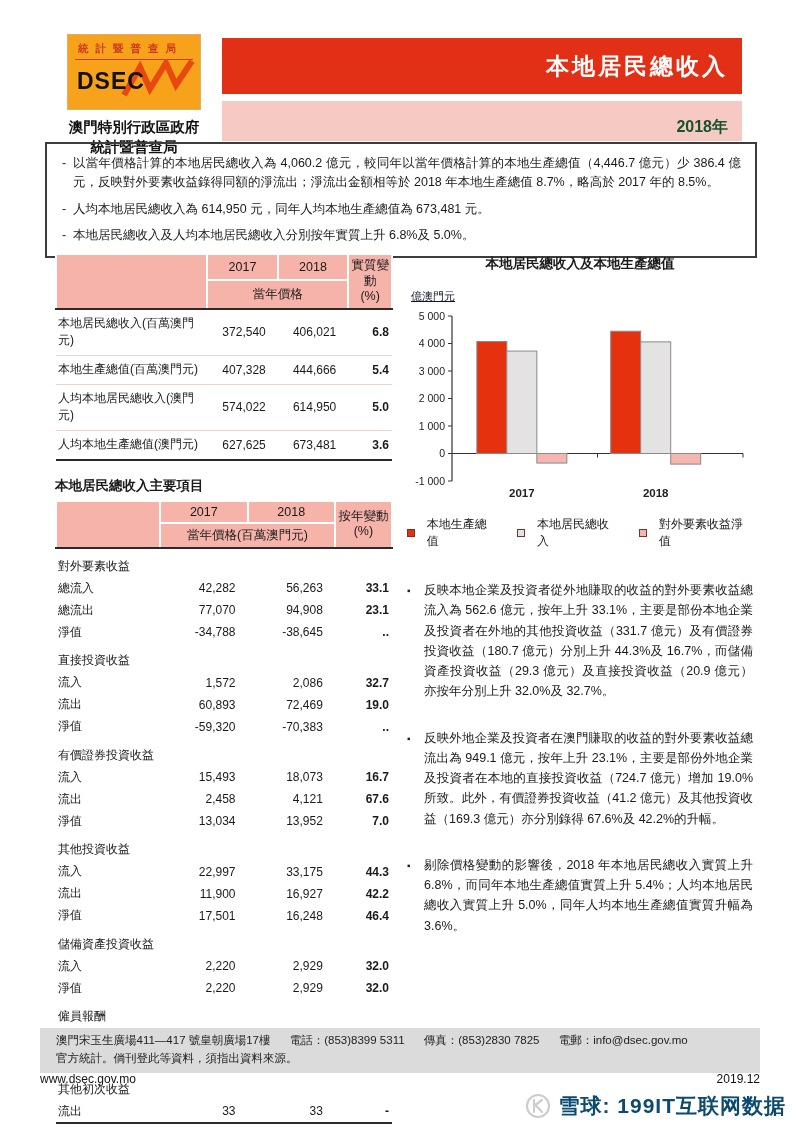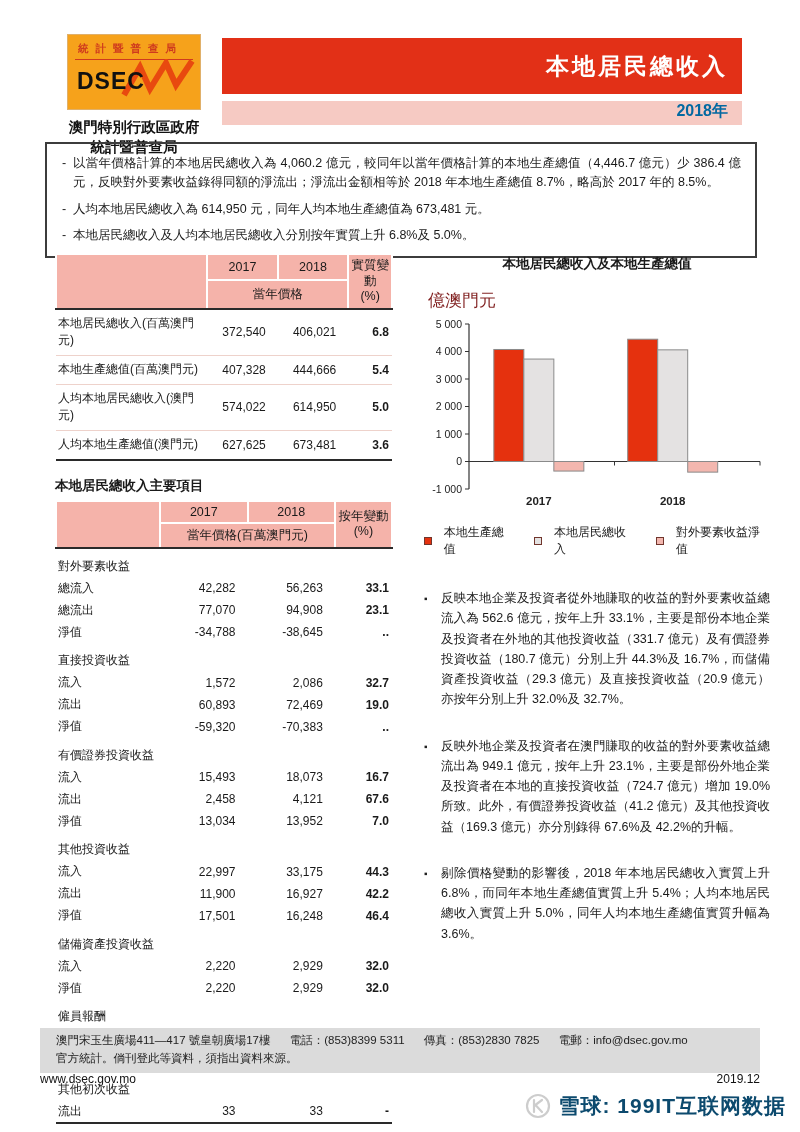--- a/index.html
+++ b/index.html
@@ -12,29 +12,29 @@
   
   .logo-block { position:absolute; left:52px; top:34px; width:164px; text-align:center; }
   .logo-box { width:134px; height:76px; margin:0 auto; background:#f6a21b; border:1px solid #e0b06a; position:relative; padding-top:7px; overflow:hidden; }
   .logo-box-title { color:#cf3a1e; font-size:10.5px; font-weight:bold; letter-spacing:7px; white-space:nowrap;
     margin:0 7px; padding-bottom:3px; border-bottom:1.5px solid #cf3a1e; text-align:left; padding-left:3px; }
   .logo-acronym { font-size:23px; font-weight:800; text-align:left; padding-left:9px; margin-top:8px; letter-spacing:1px; color:#111; position:relative; z-index:1; }
   .logo-zigzag { position:absolute; right:4px; bottom:8px; z-index:0; }
   .logo-org { margin-top:7px; font-weight:bold; font-size:14.5px; line-height:1.4; color:#111; }
   .banner { position:absolute; left:222px; top:38px; width:520px; }
   .banner-red { background:#e23017; color:#fff; font-size:23px; font-weight:bold; text-align:right; padding:13px 14px 12px; letter-spacing:3px; }
-  .banner-pink { background:#f6cac3; margin-top:7px; text-align:right; font-weight:bold; font-size:16px; padding:0 14px 3px; color:#0369a1; }
+  .banner-pink { background:#f6cac3; margin-top:7px; text-align:right; font-weight:bold; font-size:16px; padding:16px 14px 3px; color:#14532d; }
   
   .summary-box { position:absolute; left:45px; width:712px; top:142px; border:2px solid #3c3c3c; padding:10px 14px 3px 8px; }
   .sum-item { display:flex; margin-bottom:8px; font-size:12.5px; line-height:1.5; }
   .sum-dash { width:18px; flex:none; text-align:center; color:#222; }
   .sum-text { flex:1; text-align:justify; }
   
   .left-col  { position:absolute; left:55px;  top:255px; width:338px; }
-  .right-col { position:absolute; left:424px; top:255px; width:346px; }
+  .right-col { position:absolute; left:407px; top:255px; width:346px; }
   .section-title { font-size:13.5px; font-weight:bold; margin-bottom:7px; }
   .t2-title { margin-top:16px; }
   
   table.stat { width:100%; border-collapse:collapse; font-size:12px; }
   .stat th { background:#f5b3aa; font-weight:normal; font-size:12.5px; text-align:center;
     border-left:2px solid #fff; border-right:2px solid #fff; padding:3px 0; }
   .stat th.year { width:21%; border-bottom:2px solid #fff; }
   .stat th.chg  { width:17%; line-height:1.25; }
   .t1 th.corner { width:45%; }
   .t2 th.corner { width:31%; }
@@ -44,21 +44,21 @@
   .stat tbody tr:last-child td { border-bottom:2.5px solid #2a2a2a; }
   .stat td { padding:4px 2px; }
   .stat td.num { text-align:right; padding-right:12px; }
   .stat td.chg { text-align:right; padding-right:3px;font-weight:bold; }
   .t1 td { padding:5.5px 2px; }
   .t1 tbody tr:not(:first-child) td { border-top:1px solid #eed2cb; }
   .t2 td { padding:2.5px 2px; }
   .t2 tr.section td { padding-top:9px; }
   
   .chart-title { text-align:center; font-weight:bold; font-size:13.5px; margin-bottom:16px; }
-  .chart-unit { font-size:17px; color:#7f1d1d; margin:0 0 0 4px; }
+  .chart-unit { font-size:11px; color:#0f172a; margin:0 0 0 4px;text-decoration:underline; }
   .legend { display:flex; justify-content:center; gap:20px; font-size:12px; margin-top:4px; }
   .legend-item { display:flex; align-items:center; gap:12px; }
   .legend-swatch { width:8px; height:8px; border:1px solid #70352c; display:inline-block; }
   
   .rbullets { margin-top:30px; }
   .rb-item { display:flex; font-size:12.5px; line-height:1.62; margin-bottom:26px; }
   .rb-marker { flex:none; width:17px; font-size:10px; padding-top:3px; color:#222; }
   .rb-text { flex:1; text-align:justify; }
   
   .footer-band { position:absolute; left:40px; width:720px; top:1028px; background:#dbdbdb; font-size:11.5px; line-height:1.55; padding:4px 16px 5px; color:#222; }

